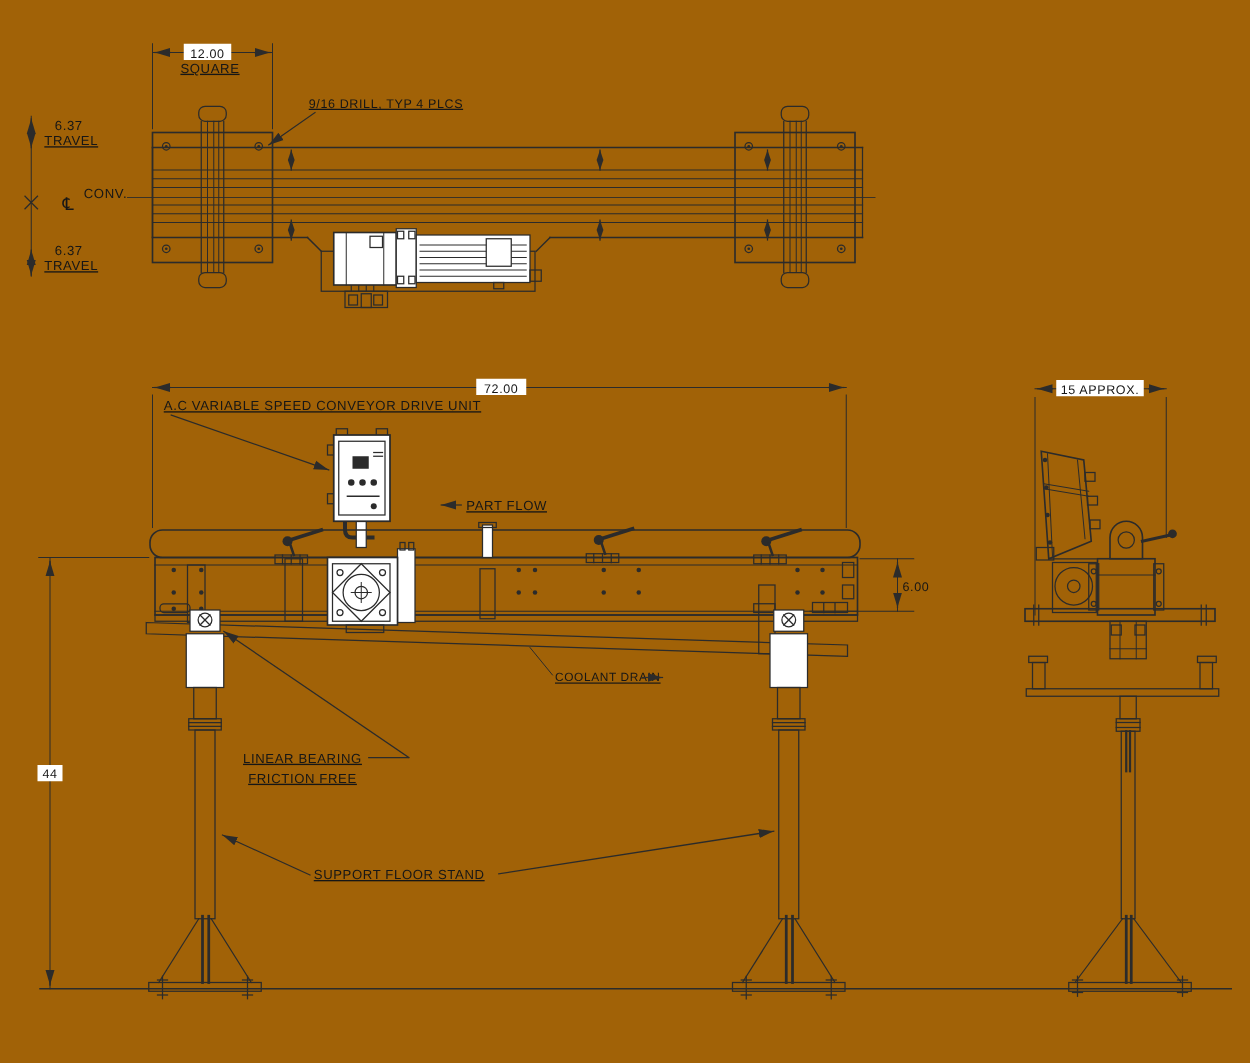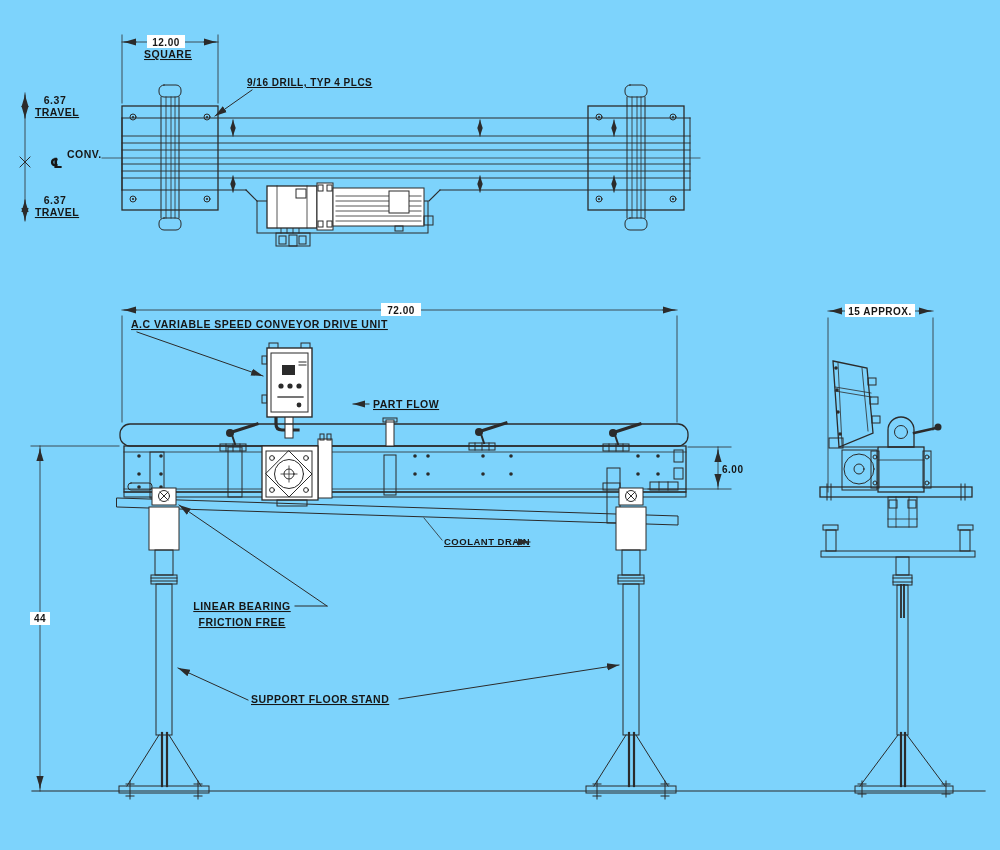--- a/index.html
+++ b/index.html
@@ -1,16 +1,16 @@
 <!DOCTYPE html>
 <html><head>
 <meta charset="utf-8">
 <style>
   html,body{margin:0;padding:0;background:#ffffff;}
-  .stage{position:relative;width:1000px;height:850px;background:#7dd3fc;overflow:hidden;font-weight:bold;}
+  .stage{position:relative;width:1000px;height:850px;background:#a16207;overflow:hidden;}
   svg text{
     fill:#161616;stroke:none;
     font-family:"Liberation Sans","DejaVu Sans",sans-serif;
     letter-spacing:.5px;
   }
   .t10{font-size:10px;}
   .t11{font-size:10.5px;}
   .t9{font-size:9.5px;}
   .t14{font-size:14px;letter-spacing:0;}
   .u{text-decoration:underline;}

